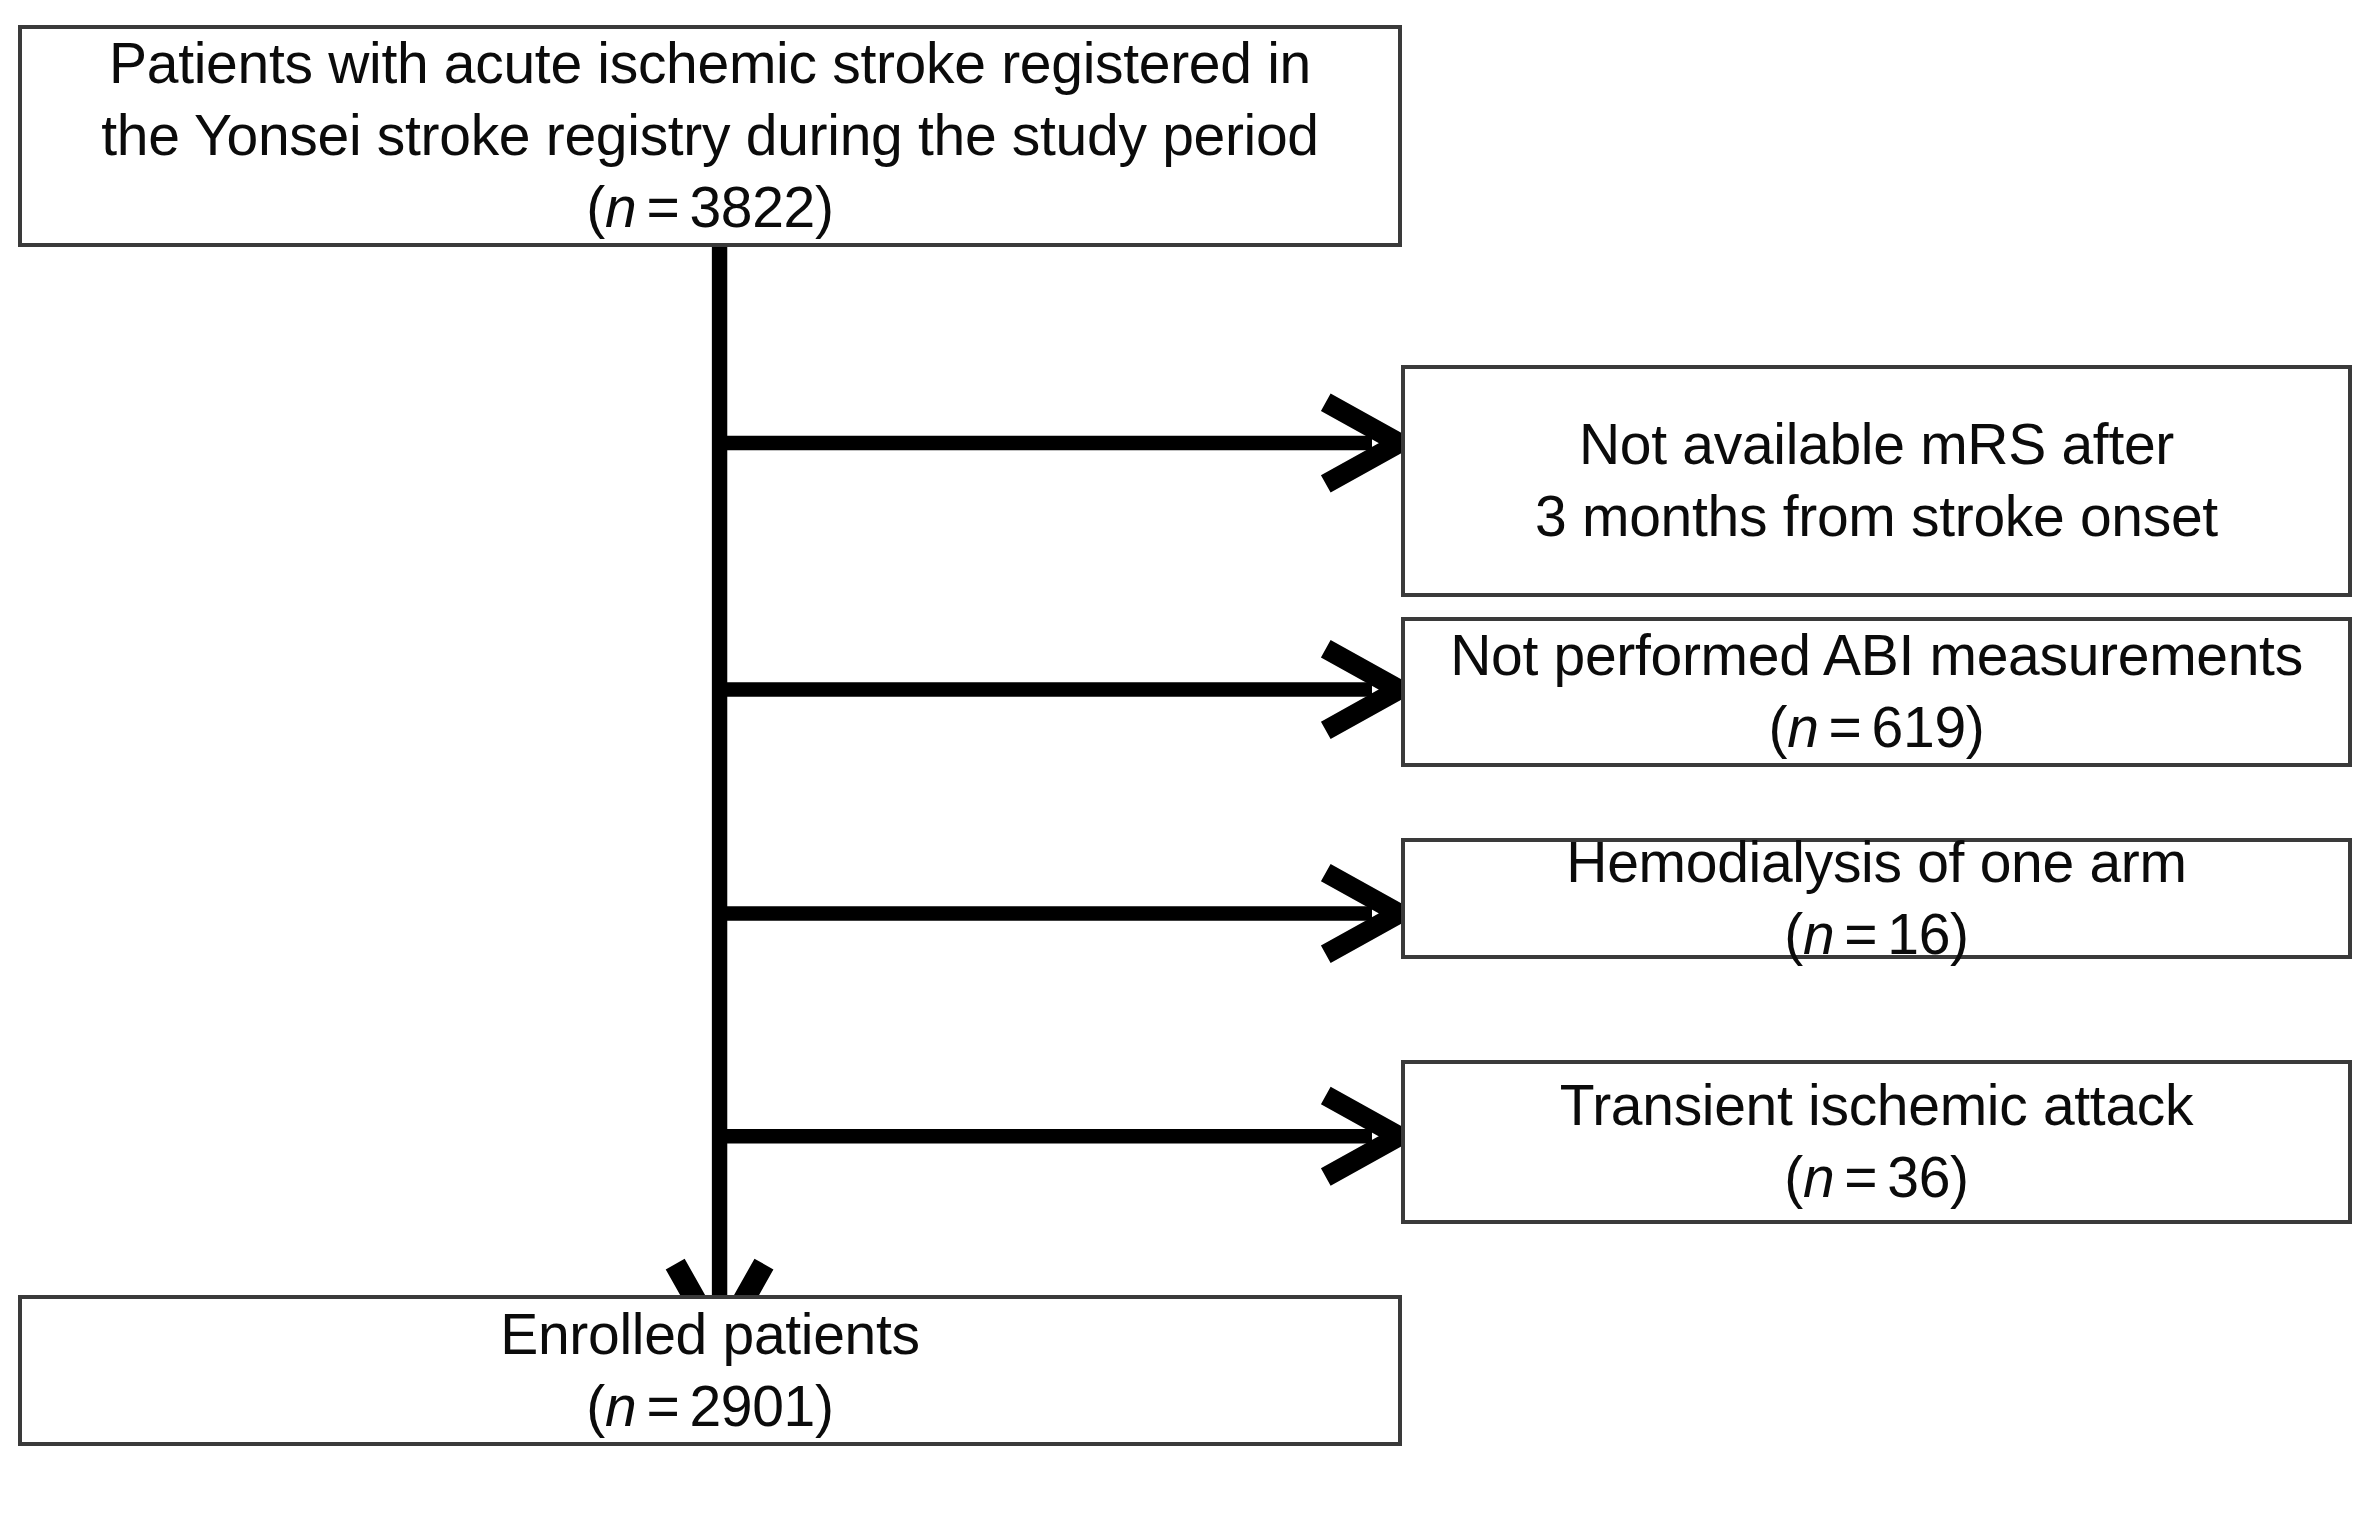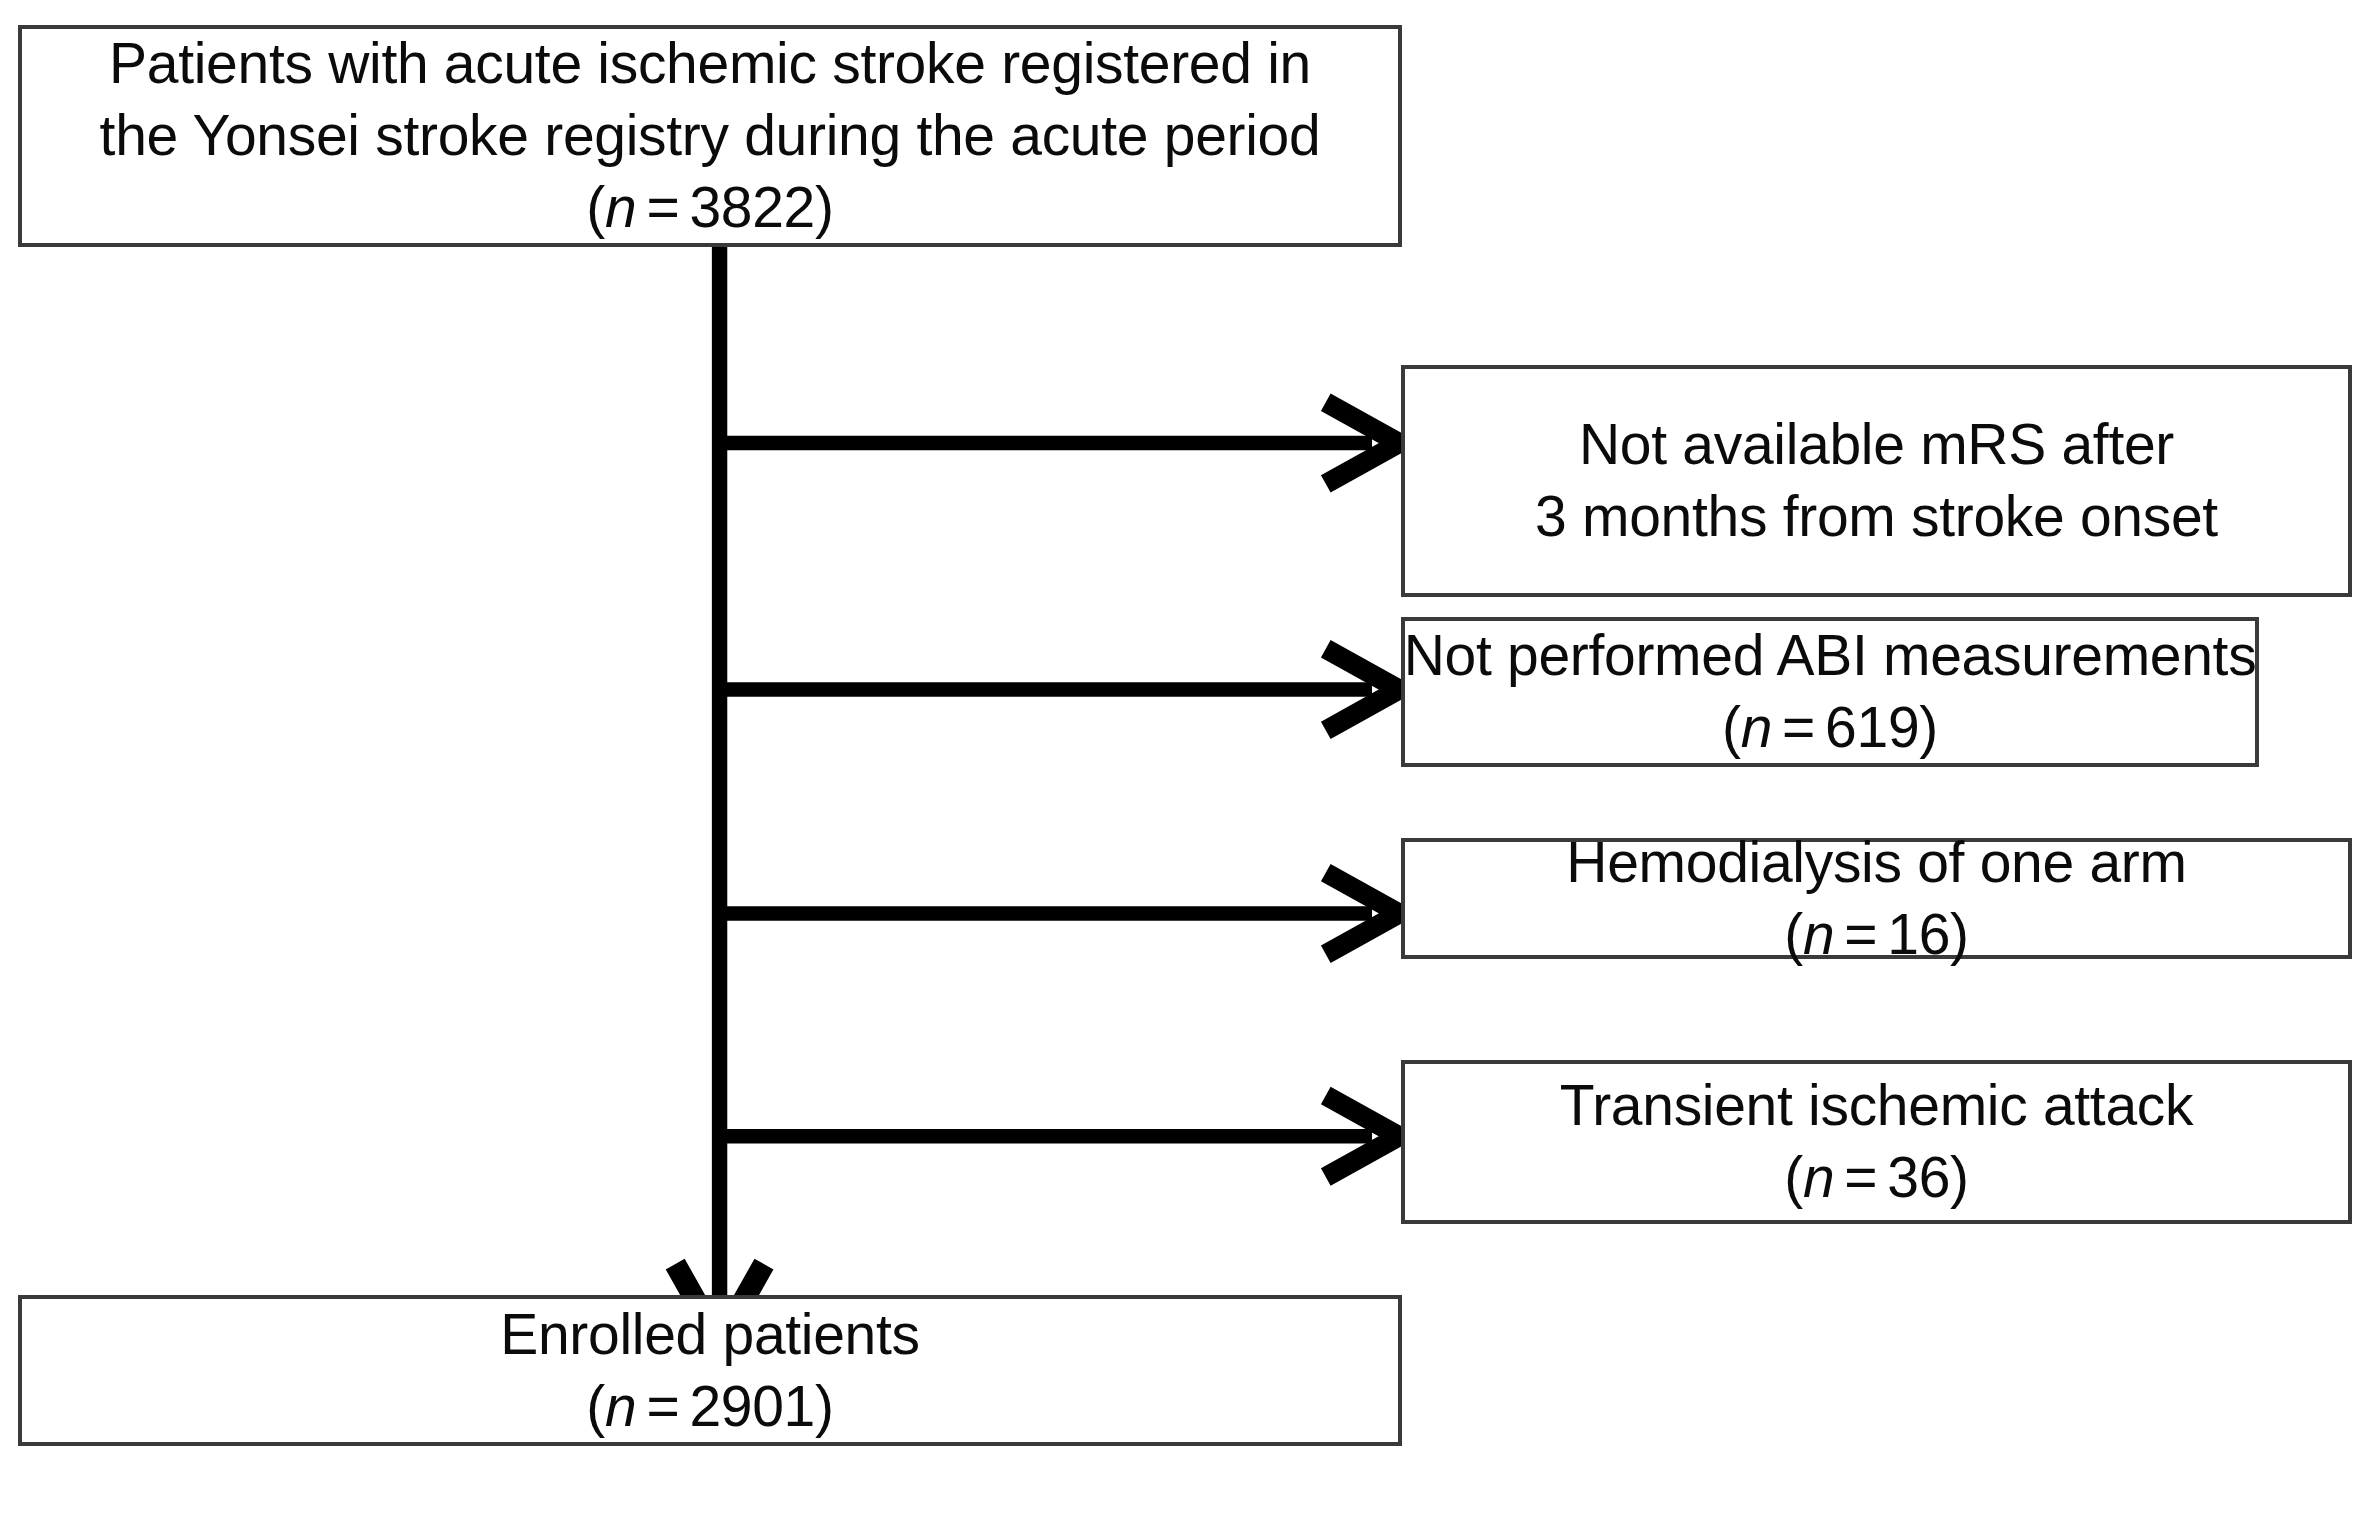--- a/index.html
+++ b/index.html
@@ -68,30 +68,30 @@
     <polyline points="1463,963 1544,1008 1463,1053" fill="none" stroke="#000000" stroke-width="22" stroke-linecap="butt" stroke-linejoin="miter"></polyline>
 
     <line x1="794" y1="1254" x2="1514" y2="1254" stroke="#000000" stroke-width="16"></line>
     <polyline points="1463,1209 1544,1254 1463,1299" fill="none" stroke="#000000" stroke-width="22" stroke-linecap="butt" stroke-linejoin="miter"></polyline>
 
     <polyline points="745,1395 794,1482 843,1395" fill="none" stroke="#000000" stroke-width="24" stroke-linecap="butt" stroke-linejoin="miter"></polyline>
   </svg>
 
   <div class="node-box" style="left:18px; top:25px; width:1384px; height:222px;">
     <span class="node-line">Patients with acute ischemic stroke registered in</span>
-    <span class="node-line">the Yonsei stroke registry during the acute period</span>
+    <span class="node-line">the Yonsei stroke registry during the study period</span>
     <span class="node-line"><span>(</span><span class="n-italic">n</span><span class="eq-pad">=</span><span>3822</span><span>)</span></span>
   </div>
 
   <div class="node-box" style="left:1401px; top:340px; width:951px; height:232px;margin-top:25px;">
     <span class="node-line">Not available mRS after</span>
     <span class="node-line">3 months from stroke onset</span>
   </div>
 
-  <div class="node-box" style="left:1401px; top:617px; width:858px; height:150px;">
+  <div class="node-box" style="left:1401px; top:617px; width:951px; height:150px;">
     <span class="node-line">Not performed ABI measurements</span>
     <span class="node-line"><span>(</span><span class="n-italic">n</span><span class="eq-pad">=</span><span>619</span><span>)</span></span>
   </div>
 
   <div class="node-box" style="left:1401px; top:838px; width:951px; height:121px;">
     <span class="node-line">Hemodialysis of one arm</span>
     <span class="node-line"><span>(</span><span class="n-italic">n</span><span class="eq-pad">=</span><span>16</span><span>)</span></span>
   </div>
 
   <div class="node-box" style="left:1401px; top:1060px; width:951px; height:164px;">

